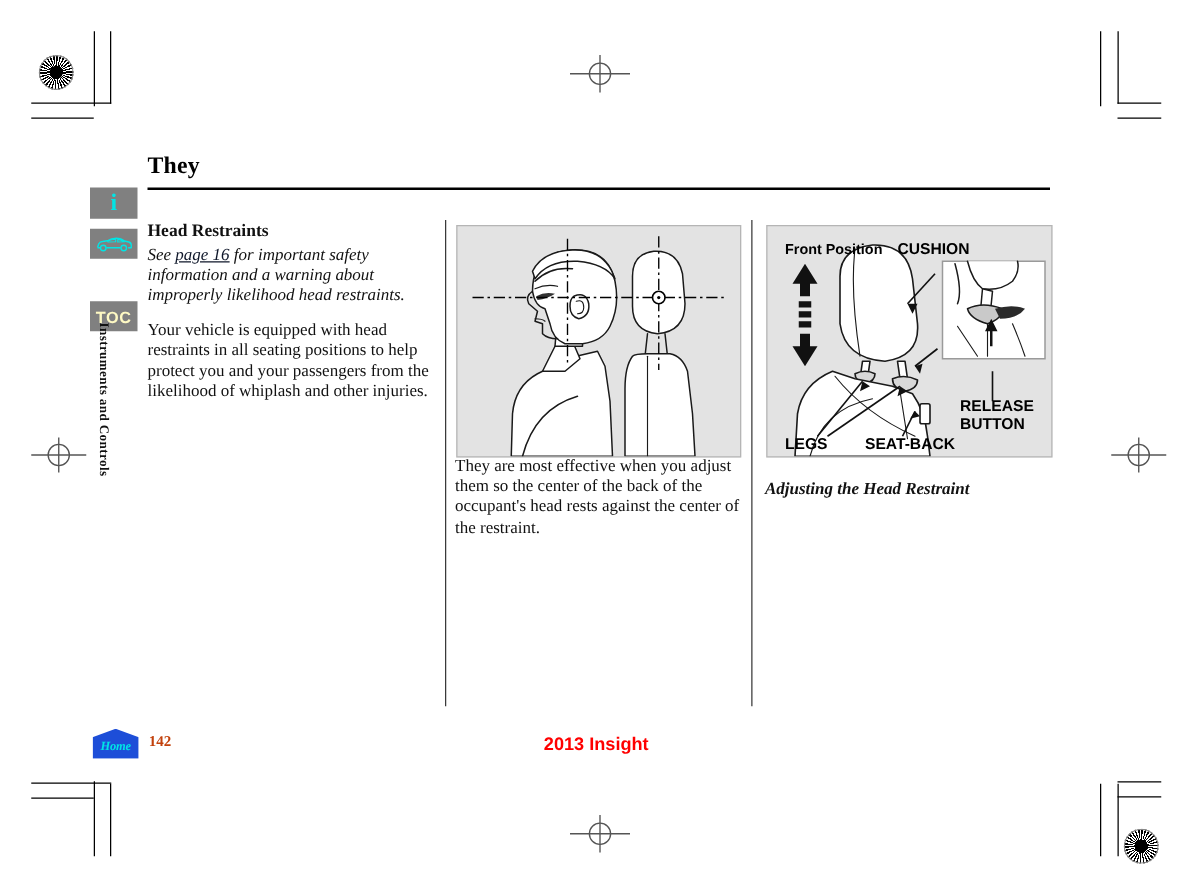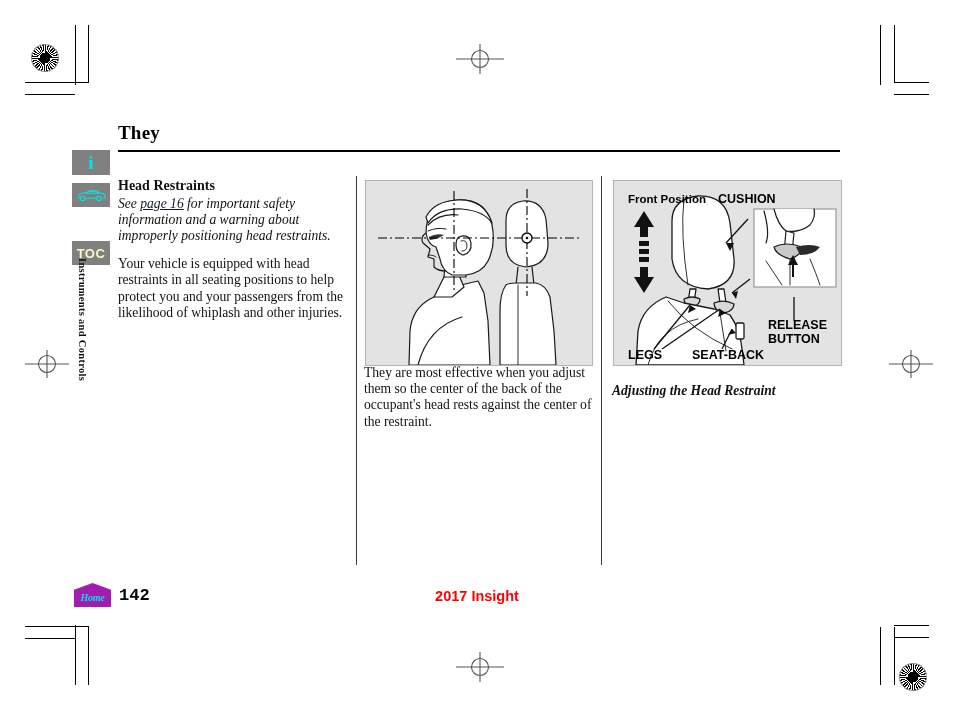--- a/index.html
+++ b/index.html
@@ -122,40 +122,40 @@
 
   
   .home-btn {
     position: absolute;
     left: 74px; top: 583px;
     width: 37px; height: 24px;
     cursor: pointer;
   }
   .home-shape {
     width: 37px; height: 24px;
-    background: #a21caf;
+    background: #1d4ed8;
     clip-path: polygon(0% 28%, 50% 0%, 100% 28%, 100% 100%, 0% 100%);
     display: flex; align-items: flex-end; justify-content: center;
   }
   .home-label {
     color: #00e5e5;
     font-family: "Liberation Serif", serif;
     font-style: italic;
     font-weight: bold;
     font-size: 10px;
     padding-bottom: 4px;
     letter-spacing: -.2px;
   }
   .page-num {
     position: absolute;
     left: 119px; top: 586px;
-    font-family: Liberation Mono, monospace;
-    font-weight: bold;
-    font-size: 17px;
-    color: #000000;
+    font-family: Liberation Serif, serif;
+    font-weight: bold;
+    font-size: 12px;
+    color: #c2410c;
   }
   .doc-title {
     position: absolute;
     left: 0; top: 588px; width: 954px;
     text-align: center;
     font-family: "Liberation Sans", sans-serif;
     font-weight: bold;
     font-size: 14.5px;
     color: #ff0000;
   }
@@ -231,21 +231,21 @@
   <div class="vertical-tab">Instruments and Controls</div>
 
   <div class="page-title">They</div>
   <div class="title-rule"></div>
 
   <div class="col-divider" style="left:356px;"></div>
   <div class="col-divider" style="left:601px;"></div>
 
   <div class="col col-1">
     <p class="sec-head">Head Restraints</p>
-    <p class="ref-line"><span>See </span><span class="link">page 16</span><span> for important safety information and a warning about improperly positioning head restraints.</span></p>
+    <p class="ref-line"><span>See </span><span class="link">page 16</span><span> for important safety information and a warning about improperly likelihood head restraints.</span></p>
     <p class="body-p">Your vehicle is equipped with head restraints in all seating positions to help protect you and your passengers from the likelihood of whiplash and other injuries.</p>
   </div>
 
   <div class="figure fig-center">
     <svg viewBox="0 0 226 184">
       <g fill="#ffffff" stroke="#1a1a1a" stroke-width="1.2" stroke-linejoin="round" stroke-linecap="round">
 
         <path d="M43 184 L44 150 Q46 128 64 118 L80 110 L95 104 L112 100 L118 112 L122 140 L124 184 Z"></path>
 
         <path d="M68 116 L78 96 L92 92 L98 106 L86 116 Z" fill="#fff"></path>
@@ -366,15 +366,15 @@
   <div class="col col-3">
     <p class="sec-head-ital">Adjusting the Head Restraint</p>
   </div>
 
   <div class="home-btn">
     <div class="home-shape">
       <span class="home-label">Home</span>
     </div>
   </div>
   <div class="page-num">142</div>
-  <div class="doc-title">2017 Insight</div>
+  <div class="doc-title">2013 Insight</div>
 
 </div>
 
 </body></html>

